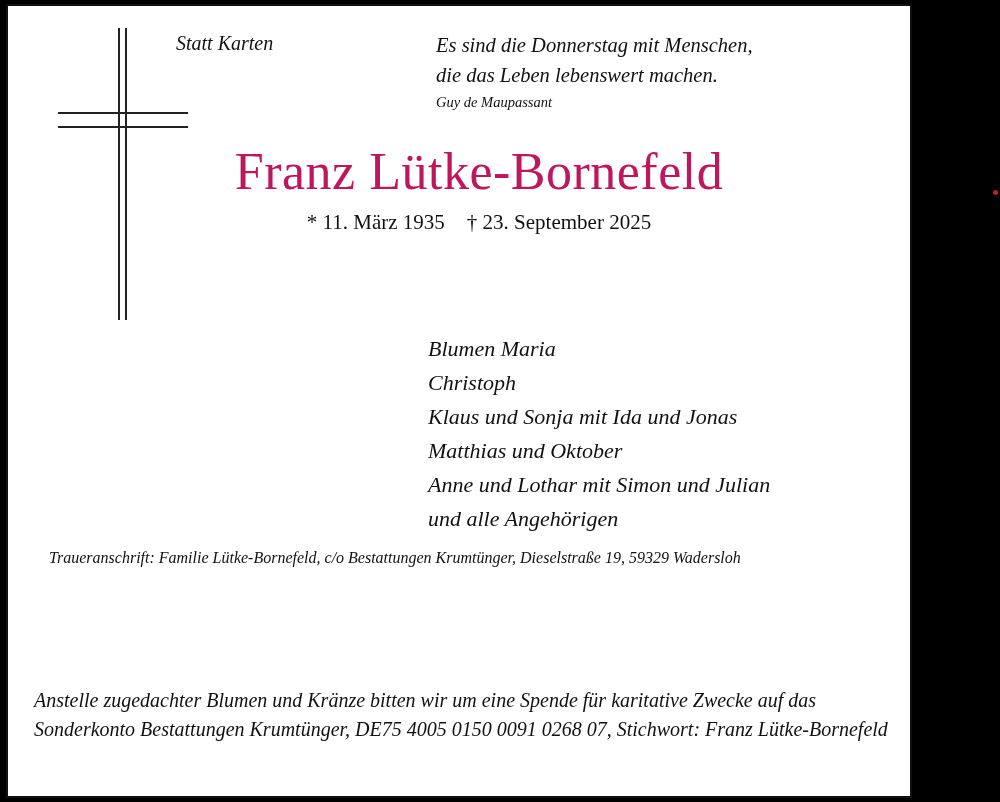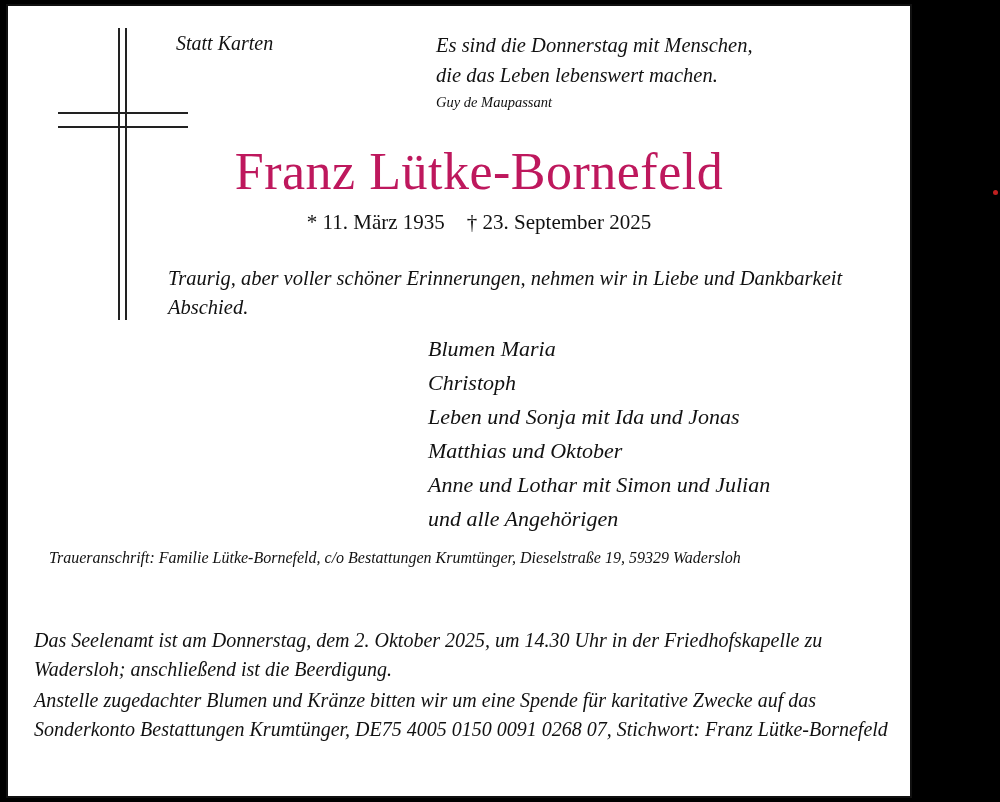--- a/index.html
+++ b/index.html
@@ -213,34 +213,32 @@
       </div>
 
       <div class="name">
         <span class="name-inner">Franz Lütke-Bornefeld</span>
       </div>
 
       <div class="dates">
         <span class="dates-inner">* 11. März 1935</span><span class="sep"></span><span>† 23. September 2025</span>
       </div>
 
-      <div class="intro">Traurig, aber voller schöner Erinnerungen, nehmen wir in Liebe und Dankbarkeit Abschied.</div>
 
       <div class="family">
         <div>Blumen Maria</div>
         <div>Christoph</div>
-        <div>Leben und Sonja mit Ida und Jonas</div>
+        <div>Klaus und Sonja mit Ida und Jonas</div>
         <div>Matthias und Oktober</div>
         <div>Anne und Lothar mit Simon und Julian</div>
         <div>und alle Angehörigen</div>
       </div>
 
       <div class="address">Traueranschrift: Familie Lütke-Bornefeld, c/o Bestattungen Krumtünger, Dieselstraße 19, 59329 Wadersloh</div>
 
-      <div class="service">Das Seelenamt ist am Donnerstag, dem 2. Oktober 2025, um 14.30 Uhr in der Friedhofskapelle zu Wadersloh; anschließend ist die Beerdigung.</div>
 
       <div class="donation">Anstelle zugedachter Blumen und Kränze bitten wir um eine Spende für karitative Zwecke auf das Sonderkonto Bestattungen Krumtünger, DE75 4005 0150 0091 0268 07, Stichwort: Franz Lütke-Bornefeld</div>
 
     </div>
   </div>
 
   <div class="red-mark"></div>
 
 </div>
 

